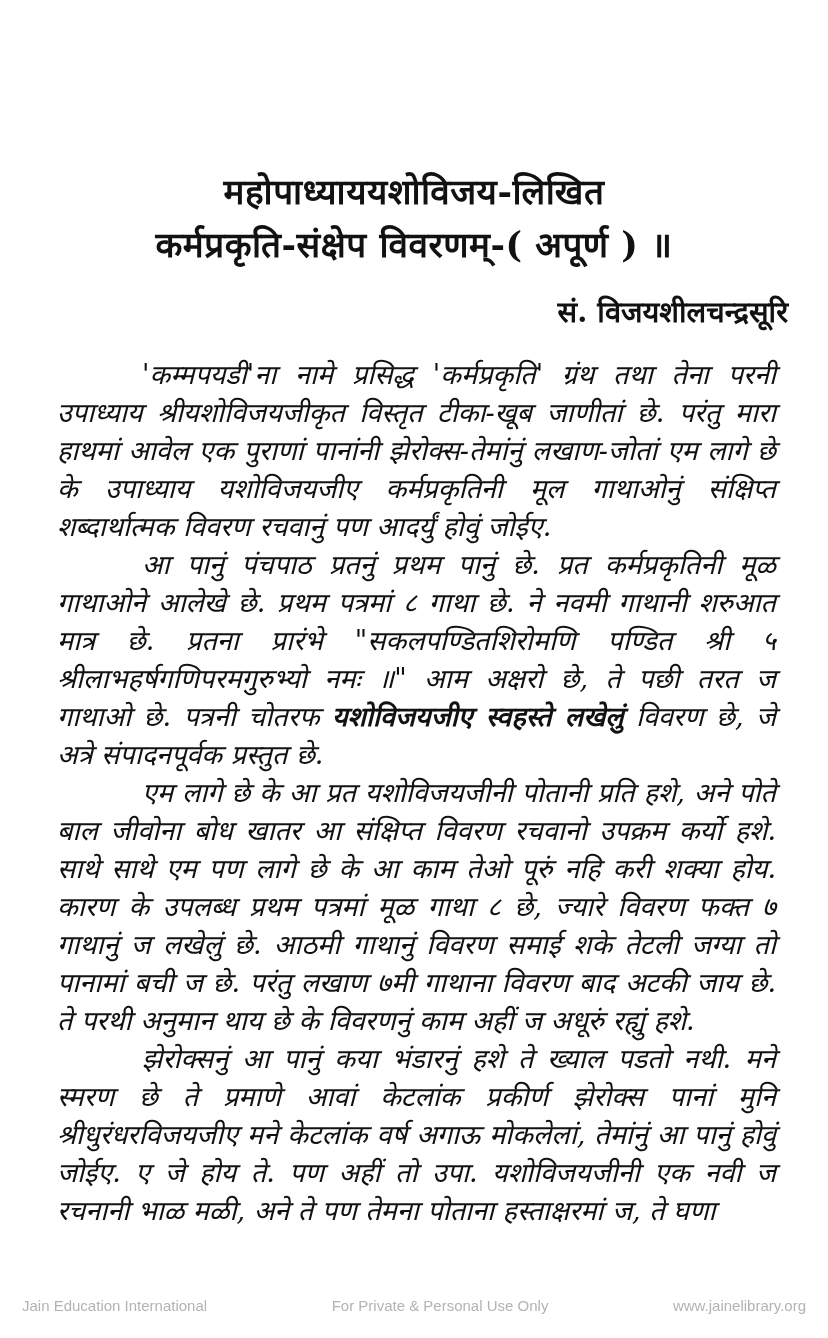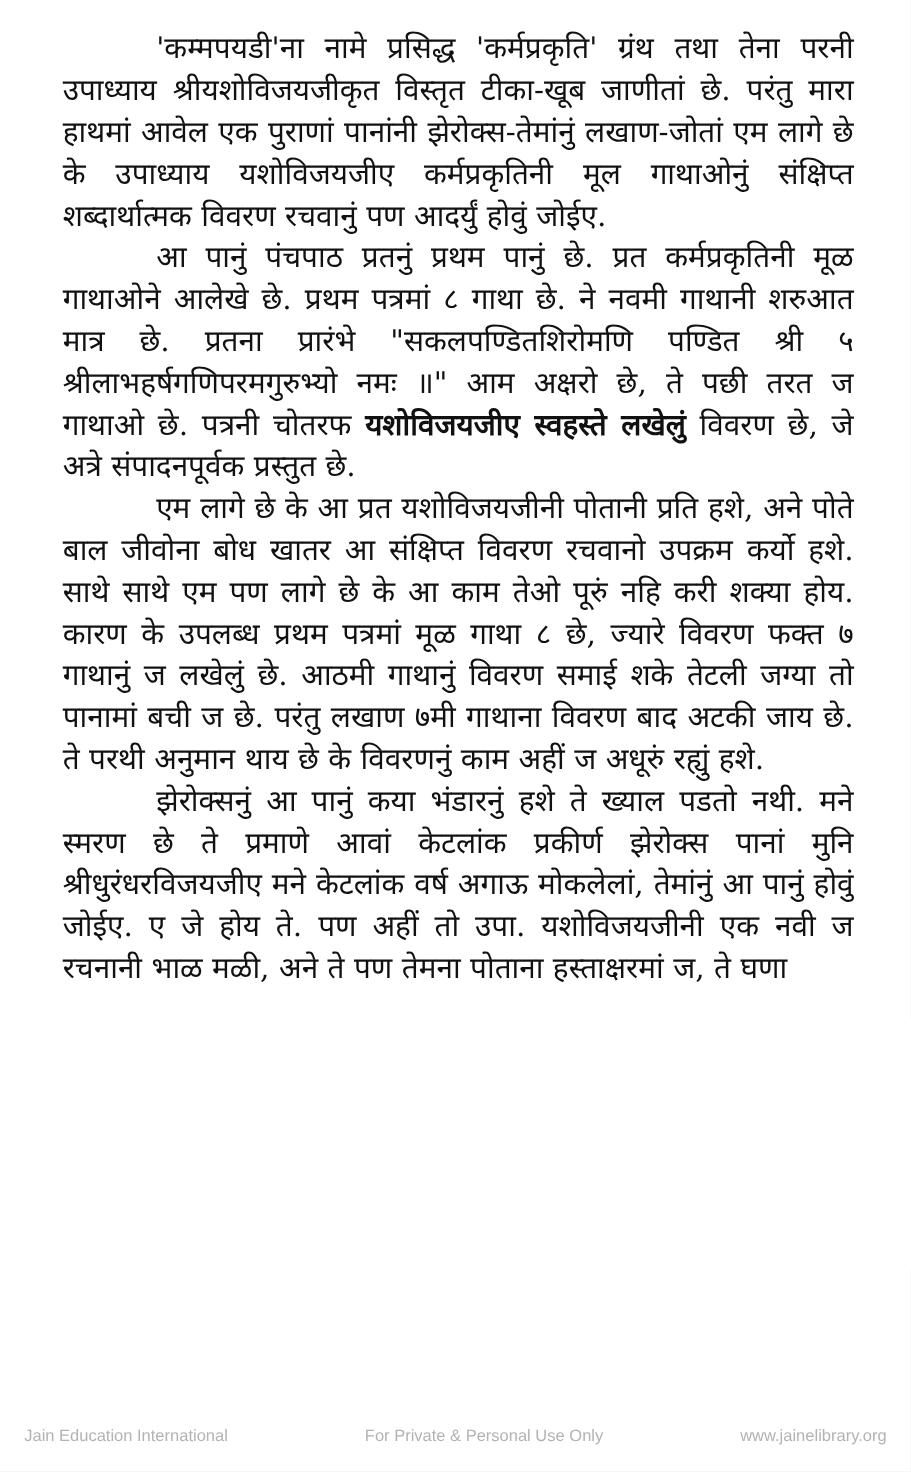--- a/index.html
+++ b/index.html
@@ -29,20 +29,21 @@
     font-weight: bold;
     font-size: 29px;
   }
   .body-text {
     margin-top: 26px;
     padding-left: 57px;
     padding-right: 52px;
     font-size: 27px;
     line-height: 38px;
     text-align: justify;
+    font-style: italic;
   }
   .body-text p {
     text-indent: 85px;
     margin: 0;
   }
   .bold-inline { font-weight: bold; }
   .scan-footer {
     position: absolute;
     left: 0;
     right: 0;
@@ -54,21 +55,26 @@
     font-family: "Liberation Sans", "DejaVu Sans", sans-serif;
     font-size: 15px;
     color: #b3b3b3;
   }
 </style>
 </head>
 <body>
 
 <div class="page">
 
+  <div class="title-block">
+    <div>महोपाध्याययशोविजय-लिखित</div>
+    <div>कर्मप्रकृति-संक्षेप विवरणम्-( अपूर्ण ) ॥</div>
+  </div>
 
+  <div class="editor-line">सं. विजयशीलचन्द्रसूरि</div>
 
   <div class="body-text">
     <p>'कम्मपयडी'ना नामे प्रसिद्ध 'कर्मप्रकृति' ग्रंथ तथा तेना परनी उपाध्याय श्रीयशोविजयजीकृत विस्तृत टीका-खूब जाणीतां छे. परंतु मारा हाथमां आवेल एक पुराणां पानांनी झेरोक्स-तेमांनुं लखाण-जोतां एम लागे छे के उपाध्याय यशोविजयजीए कर्मप्रकृतिनी मूल गाथाओनुं संक्षिप्त शब्दार्थात्मक विवरण रचवानुं पण आदर्युं होवुं जोईए.</p>
     <p><span>आ पानुं पंचपाठ प्रतनुं प्रथम पानुं छे. प्रत कर्मप्रकृतिनी मूळ गाथाओने आलेखे छे. प्रथम पत्रमां ८ गाथा छे. ने नवमी गाथानी शरुआत मात्र छे. प्रतना प्रारंभे "सकलपण्डितशिरोमणि पण्डित श्री ५ श्रीलाभहर्षगणिपरमगुरुभ्यो नमः ॥" आम अक्षरो छे, ते पछी तरत ज गाथाओ छे. पत्रनी चोतरफ </span><span class="bold-inline">यशोविजयजीए स्वहस्ते लखेलुं</span><span> विवरण छे, जे अत्रे संपादनपूर्वक प्रस्तुत छे.</span></p>
     <p>एम लागे छे के आ प्रत यशोविजयजीनी पोतानी प्रति हशे, अने पोते बाल जीवोना बोध खातर आ संक्षिप्त विवरण रचवानो उपक्रम कर्यो हशे. साथे साथे एम पण लागे छे के आ काम तेओ पूरुं नहि करी शक्या होय. कारण के उपलब्ध प्रथम पत्रमां मूळ गाथा ८ छे, ज्यारे विवरण फक्त ७ गाथानुं ज लखेलुं छे. आठमी गाथानुं विवरण समाई शके तेटली जग्या तो पानामां बची ज छे. परंतु लखाण ७मी गाथाना विवरण बाद अटकी जाय छे. ते परथी अनुमान थाय छे के विवरणनुं काम अहीं ज अधूरुं रह्युं हशे.</p>
     <p>झेरोक्सनुं आ पानुं कया भंडारनुं हशे ते ख्याल पडतो नथी. मने स्मरण छे ते प्रमाणे आवां केटलांक प्रकीर्ण झेरोक्स पानां मुनि श्रीधुरंधरविजयजीए मने केटलांक वर्ष अगाऊ मोकलेलां, तेमांनुं आ पानुं होवुं जोईए. ए जे होय ते. पण अहीं तो उपा. यशोविजयजीनी एक नवी ज रचनानी भाळ मळी, अने ते पण तेमना पोताना हस्ताक्षरमां ज, ते घणा</p>
   </div>
 
   <div class="scan-footer">
     <span>Jain Education International</span>

